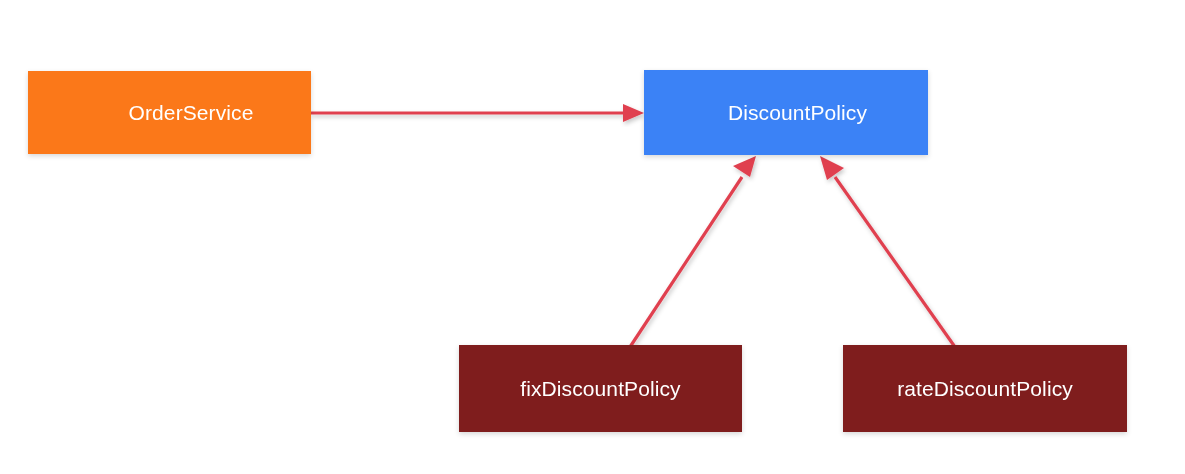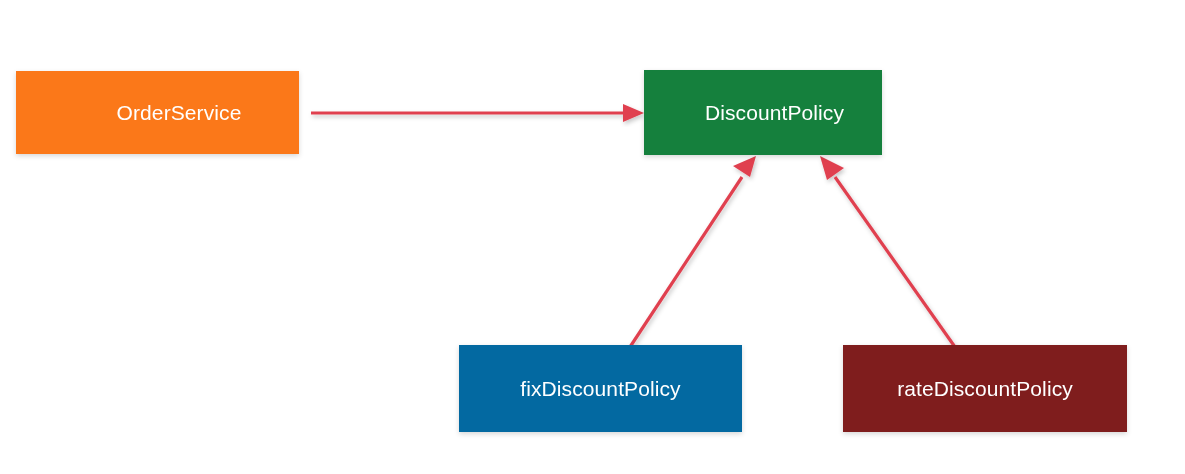--- a/index.html
+++ b/index.html
@@ -33,41 +33,41 @@
     line-height: 1;
     -webkit-font-smoothing: antialiased;
     box-shadow: 0 2px 5px rgba(0,0,0,0.16);
   }
   .node-label {
     display: block;
     pointer-events: none;
     white-space: nowrap;
   }
   #node-orderservice {
-    left: 16px;
+    left: 28px;
     top: 71px;
     width: 283px;
     height: 83px;
     background: #FB7819;
     padding-left: 43px;
   }
   #node-discountpolicy {
     left: 644px;
     top: 70px;
-    width: 238px;
+    width: 284px;
     height: 85px;
-    background: #15803d;
+    background: #3b82f6;
     padding-left: 23px;
   }
   #node-fixdiscountpolicy {
     left: 459px;
     top: 345px;
     width: 283px;
     height: 87px;
-    background: #0369a1;
+    background: #7f1d1d;
   }
   #node-ratediscountpolicy {
     left: 843px;
     top: 345px;
     width: 284px;
     height: 87px;
     background: #7f1d1d;
   }
   #edge-layer {
     position: absolute;

